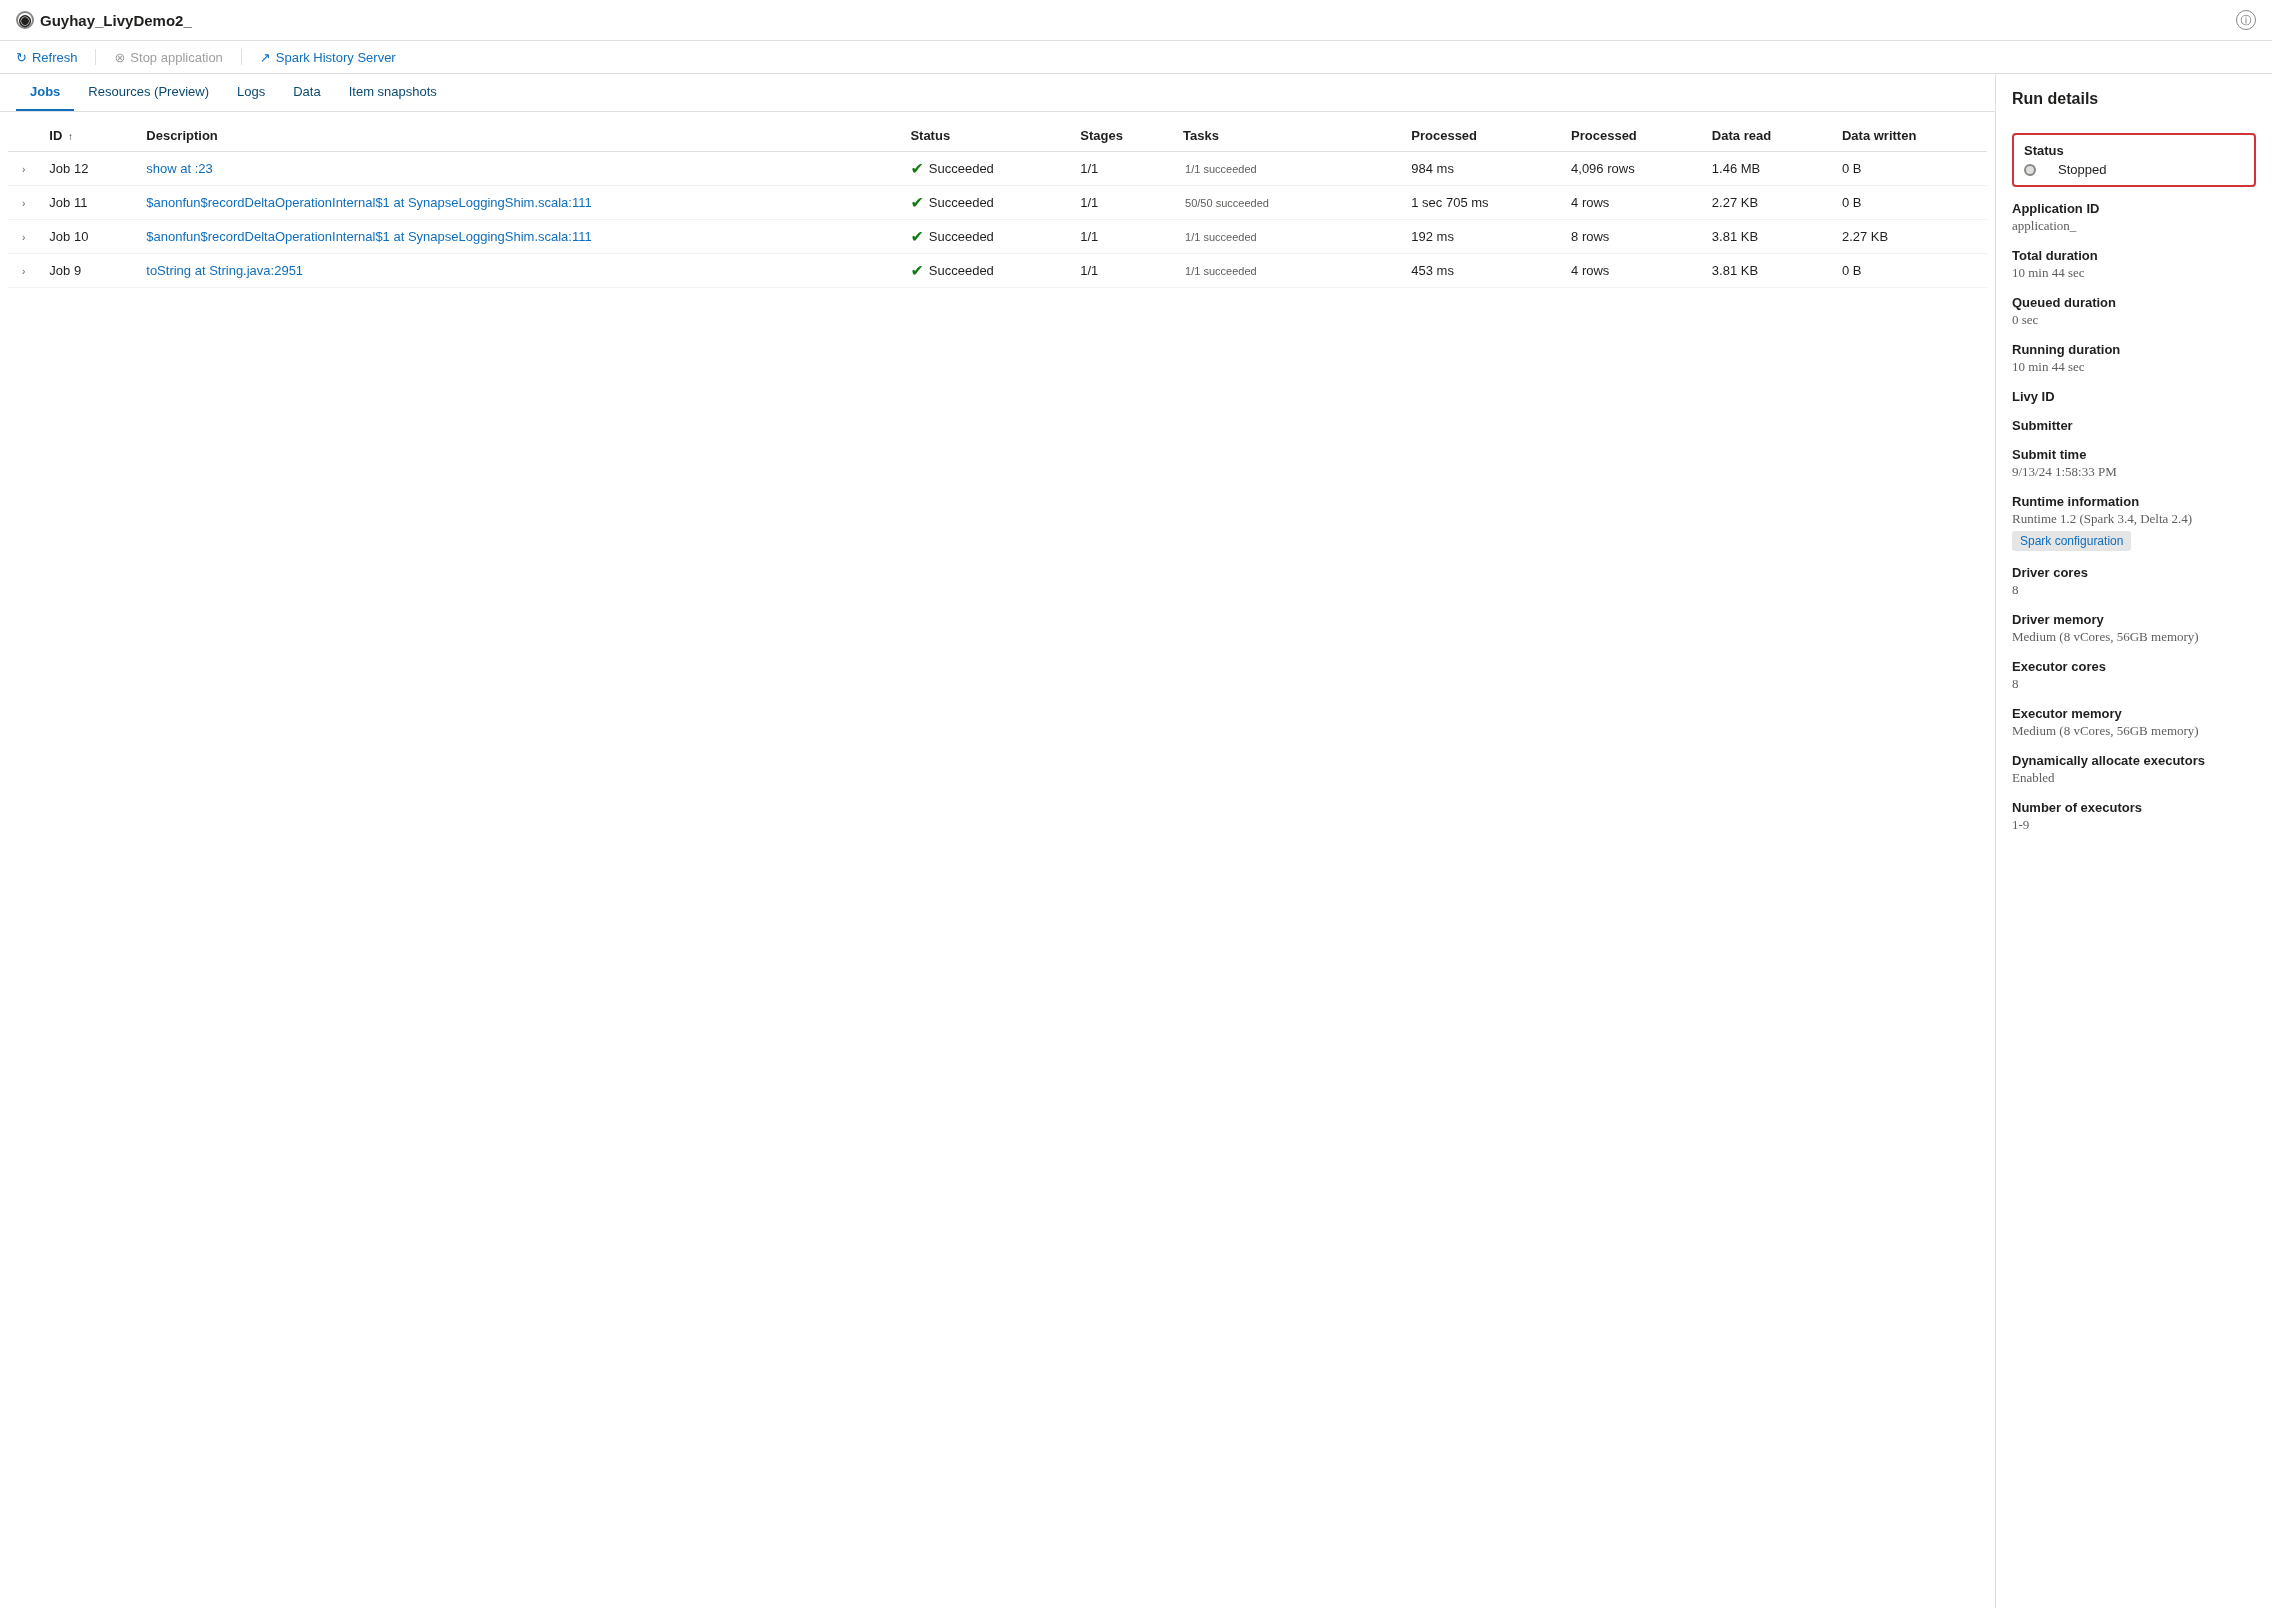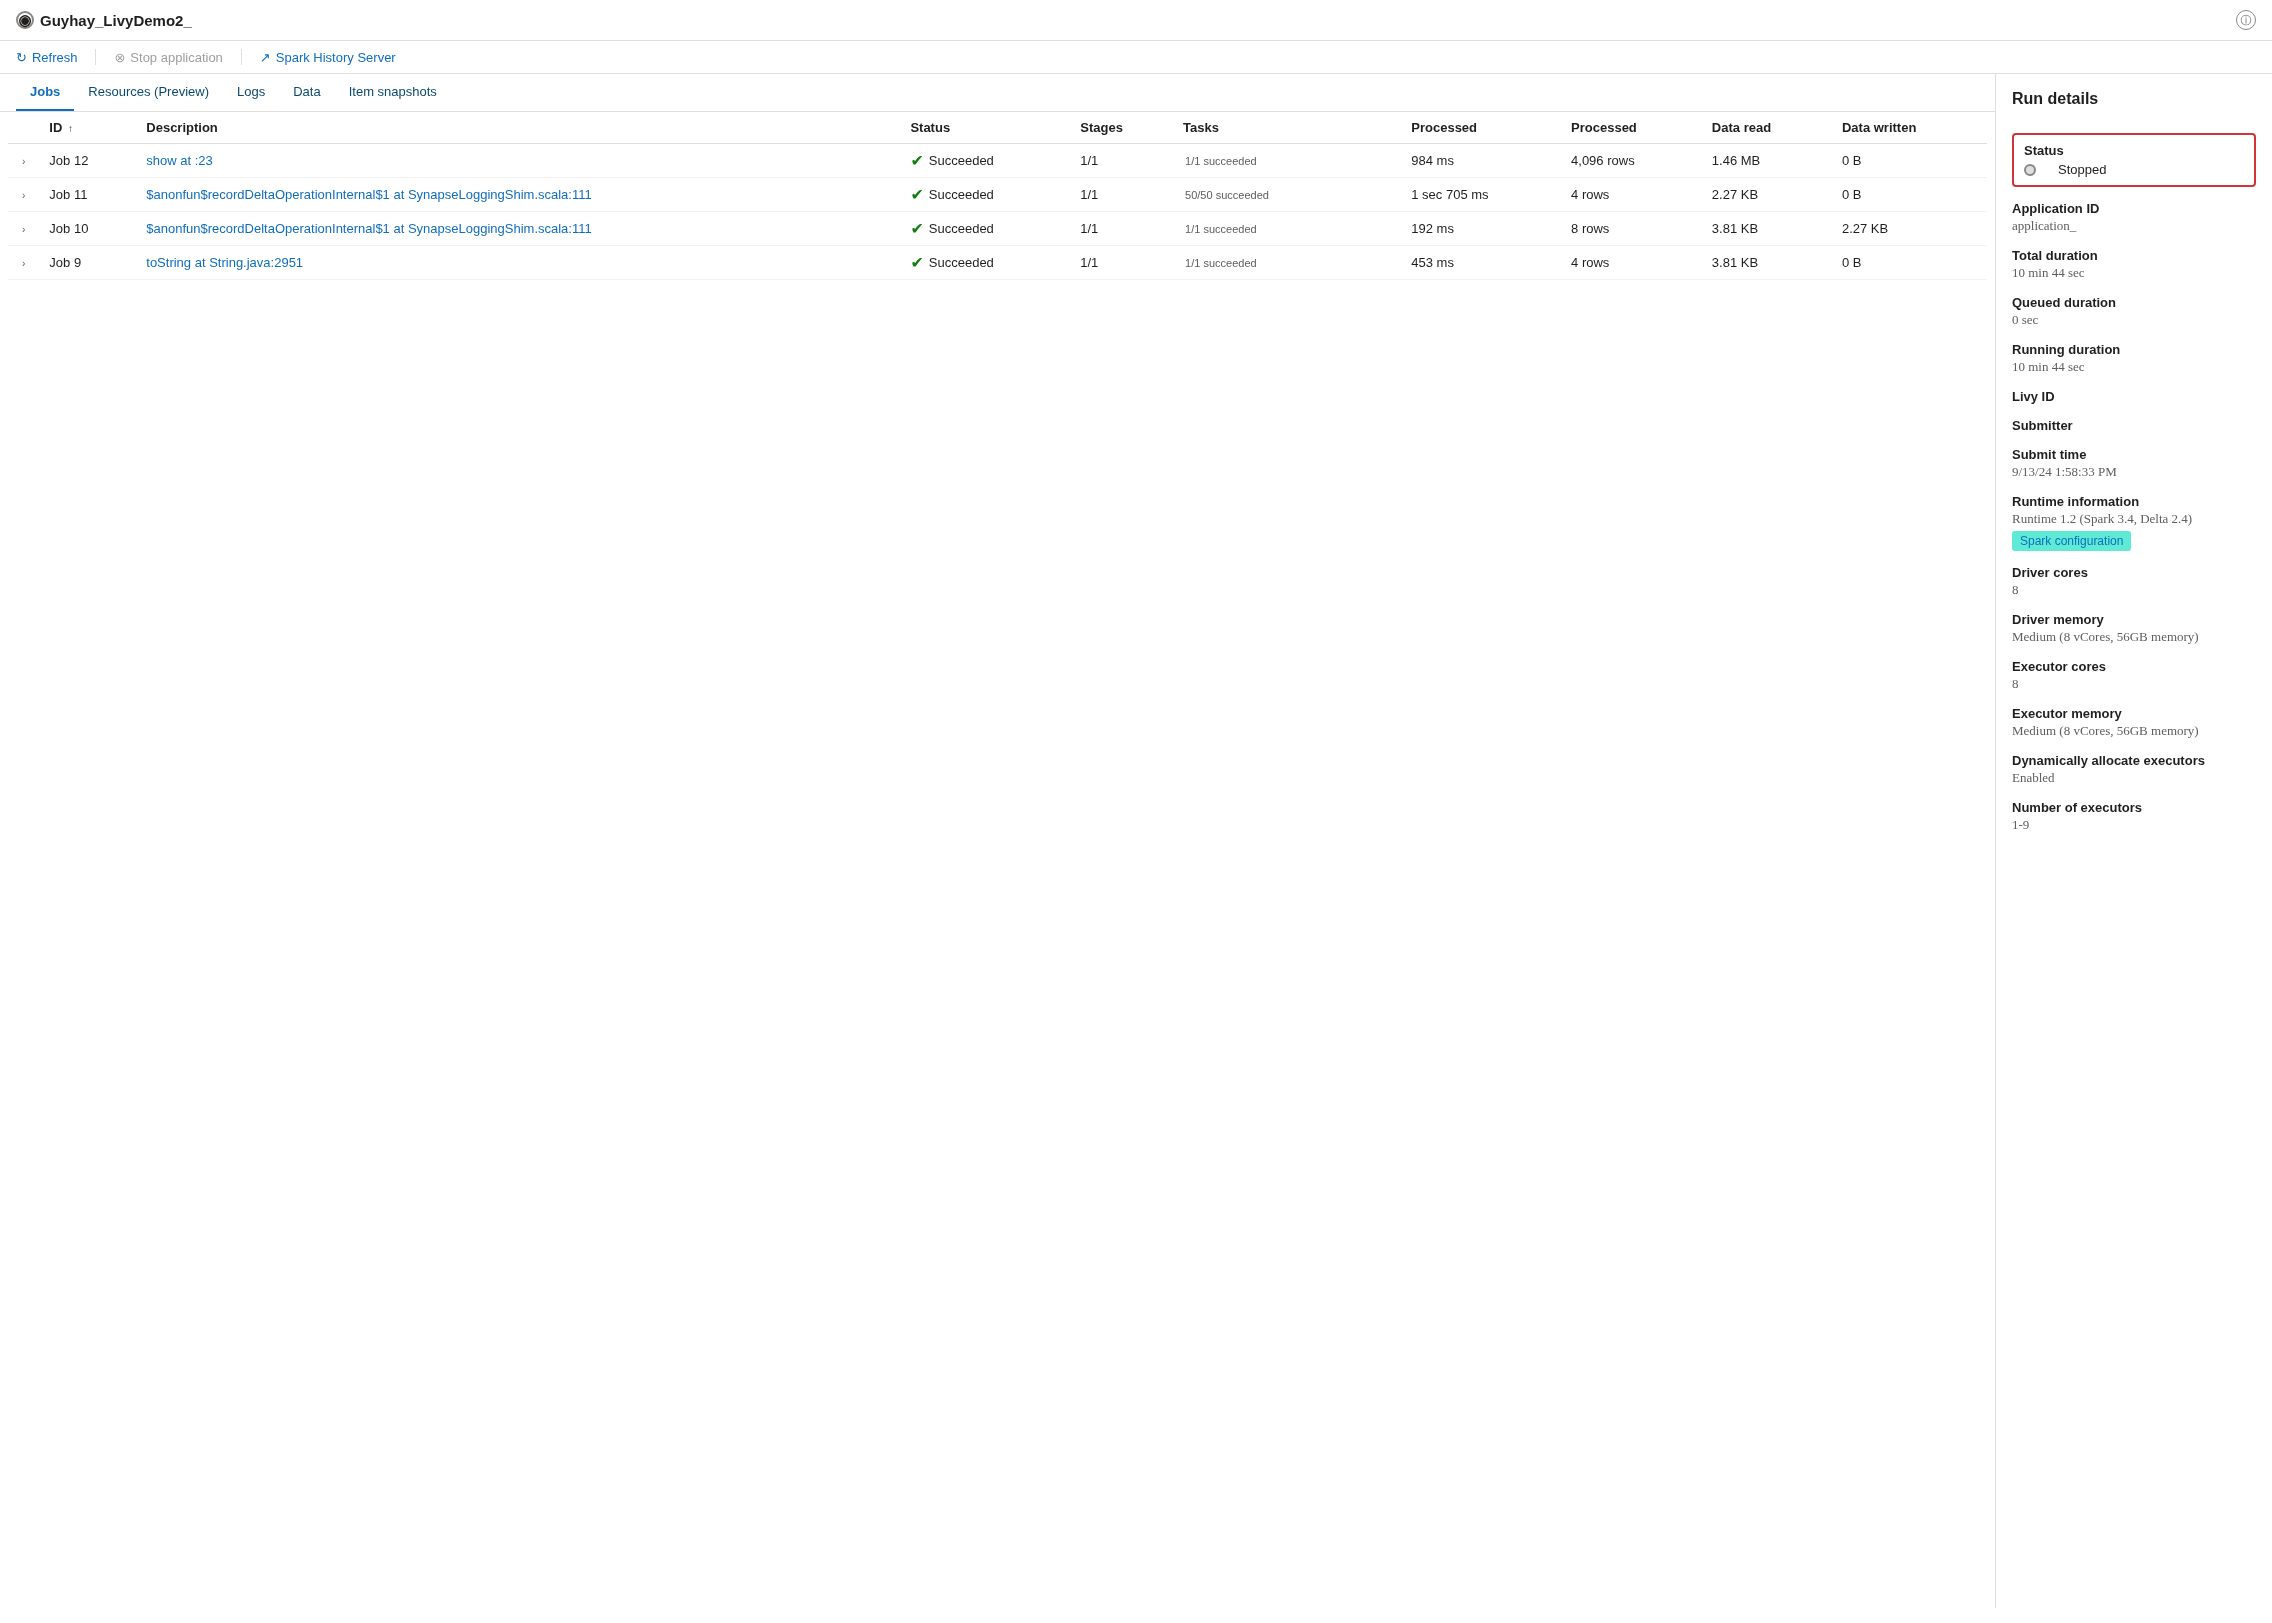--- a/index.html
+++ b/index.html
@@ -44,21 +44,21 @@
     .sidebar-label { font-weight: 600; font-size: 13px; color: #201f1e; margin-bottom: 2px; }
     .sidebar-value { font-size: 13px; color: #605e5c; font-family: Liberation Serif, serif; }
 
     .status-box { border: 2px solid #d13438; border-radius: 4px; padding: 8px 10px; margin-bottom: 14px; }
     .status-box .sidebar-label { margin-bottom: 4px; }
     .status-stopped { display: flex; align-items: center; gap: 22px; font-size: 13px; color: #201f1e; }
     .stopped-dot { width: 12px; height: 12px; border-radius: 50%; background: #e1dfdd; border: 2px solid #8a8886; display: inline-block; }
 
     .info-btn { width: 20px; height: 20px; border-radius: 50%; border: 1px solid #8a8886; display: inline-flex; align-items: center; justify-content: center; cursor: pointer; font-size: 11px; color: #605e5c; margin-left: auto; }
 
-    .spark-config-btn { font-size: 12px; color: #106ebe; cursor: pointer; background: #5eead4; border: none; padding: 3px 8px; border-radius: 3px; margin-top: 4px; display: inline-block; }
+    .spark-config-btn { font-size: 12px; color: #106ebe; cursor: pointer; background: #e5e5e5; border: none; padding: 3px 8px; border-radius: 3px; margin-top: 4px; display: inline-block; }
 
     .sort-icon { font-size: 10px; margin-left: 2px; }
 
     .toolbar-sep { width: 1px; height: 16px; background: #e1dfdd; }
   </style>
 </head>
 <body>
 
 <div class="top-bar">
   <div class="app-title">
@@ -90,21 +90,21 @@
 <div class="main-layout">
   <div class="content-area">
     <div class="tabs">
       <div class="tab active"><span>Jobs</span></div>
       <div class="tab"><span>Resources (Preview)</span></div>
       <div class="tab"><span>Logs</span></div>
       <div class="tab"><span>Data</span></div>
       <div class="tab"><span>Item snapshots</span></div>
     </div>
 
-    <div class="table-wrapper" style="">
+    <div class="table-wrapper" style="margin-top:8px;">
       <table>
         <thead>
           <tr>
             <th style="width:20px;"></th>
             <th>ID <span class="sort-icon">↑</span></th>
             <th>Description</th>
             <th>Status</th>
             <th>Stages</th>
             <th>Tasks</th>
             <th>Processed</th>

